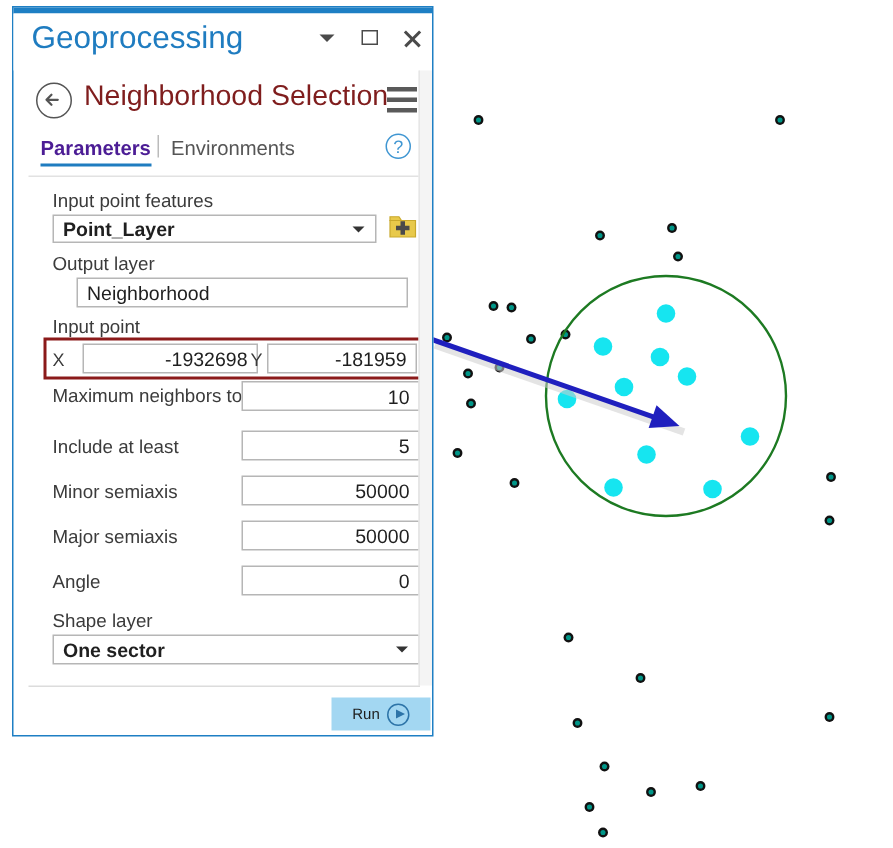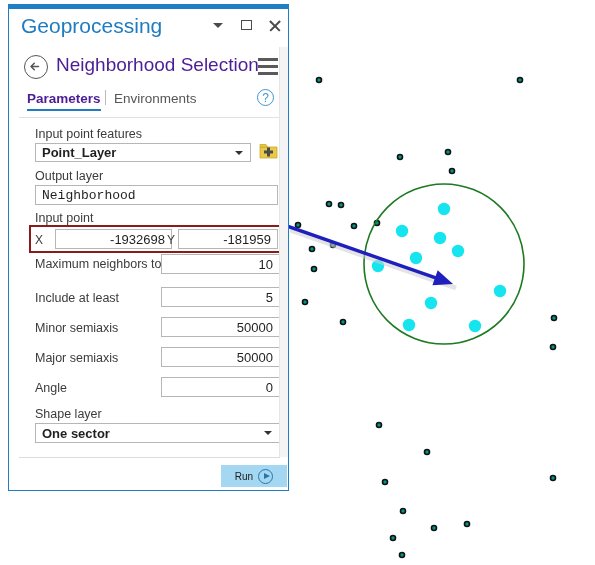--- a/index.html
+++ b/index.html
@@ -58,21 +58,21 @@
   .tool-header{
     position:absolute;left:0;top:42px;width:279px;height:40px;
   }
   .back-btn{
     position:absolute;left:15px;top:8px;width:24px;height:24px;
     border:1.6px solid #555;border-radius:50%;box-sizing:border-box;cursor:pointer;
   }
   .back-btn svg{position:absolute;left:3px;top:3px;}
   .tool-name{
     position:absolute;left:47px;top:7px;
-    font-size:19px;color:#4c1d95;white-space:nowrap;
+    font-size:19px;color:#7f1d1d;white-space:nowrap;
   }
   .hamburger{
     position:absolute;right:10px;top:11px;width:20px;height:17px;cursor:pointer;
     display:flex;flex-direction:column;justify-content:space-between;
   }
   .hamburger span{display:block;height:3px;background:#5a5a5a;border-radius:0;}
 
   
   .tabs-row{
     position:absolute;left:0;top:84px;width:279px;height:26px;
@@ -278,21 +278,21 @@
       <div class="browse-icon" style="left:250px;top:22px;">
         <svg width="19" height="17" viewBox="0 0 19 17">
           <path d="M1 4 L1 15 L18 15 L18 4 Z" fill="#e8c94a" stroke="#c9a92c" stroke-width="0.8"></path>
           <path d="M1 4 L1 1.5 L7 1.5 L8.6 4 Z" fill="#e8c94a" stroke="#c9a92c" stroke-width="0.8"></path>
           <rect x="8" y="4.5" width="3" height="9" fill="#4a4a4a"></rect>
           <rect x="5" y="7.5" width="9" height="3" fill="#4a4a4a"></rect>
         </svg>
       </div>
 
       <div class="fld-label" style="position:absolute;left:26px;top:48px;">Output layer</div>
-      <div class="txtbox left" style="position:absolute;left:26px;top:64px;width:243px;height:20px;font-family:Liberation Mono, monospace;">
+      <div class="txtbox left" style="position:absolute;left:42px;top:64px;width:221px;height:20px;">
         <span>Neighborhood</span>
       </div>
 
       <div class="fld-label" style="position:absolute;left:26px;top:90px;">Input point</div>
       <div class="hl-box" style="left:20px;top:104px;width:255px;height:28px;"></div>
       <div class="fld-label" style="position:absolute;left:26px;top:112px;font-size:12px;">X</div>
       <div class="txtbox right" style="position:absolute;left:46px;top:108px;width:117px;height:20px;">
         <span>-1932698</span>
       </div>
       <div class="fld-label" style="position:absolute;left:158px;top:112px;font-size:12px;">Y</div>

